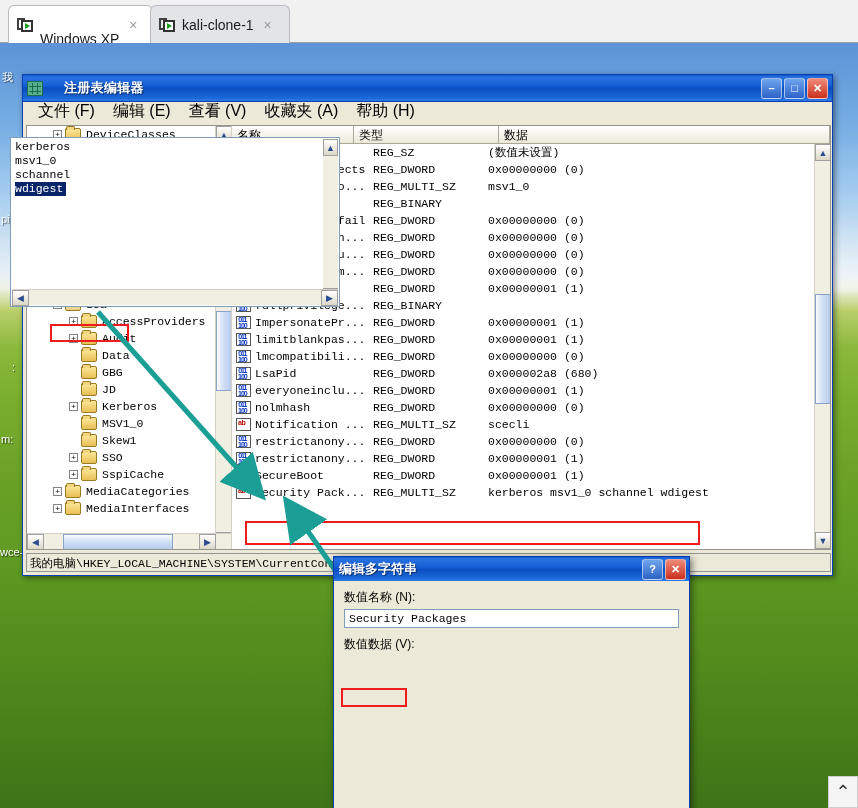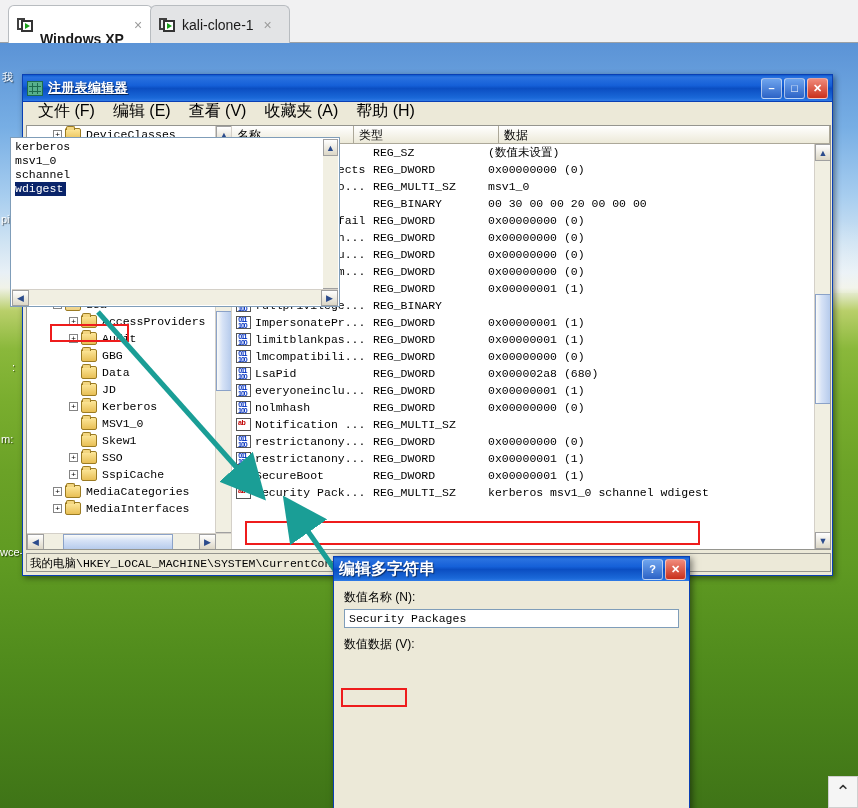--- a/index.html
+++ b/index.html
@@ -23,21 +23,21 @@
     position:absolute; top:5px; height:38px;
     background:#ffffff;
     border:1px solid #b8bcc0;
     border-bottom:none;
     border-radius:6px 6px 0 0;
     display:flex; align-items:center;
     padding:0 8px;
   }
   .vmtab.inactive { background:#e3e4e6; }
   .vmtab-title { font-size:14px; color:#1a1a1a; margin-left:6px; white-space:nowrap; }
-  .vmtab.active .vmtab-title { font-weight:bold;margin-top:28px; }
+  .vmtab.active .vmtab-title { font-weight:normal;margin-top:28px; }
   .vmtab-close { margin-left:10px; color:#9b9b9b; font-size:14px; }
   .vmicon { width:17px; height:16px; position:relative; flex:0 0 auto; }
   .vmicon .back {
     position:absolute; left:0; top:1px; width:8px; height:12px;
     border:2px solid #404040; border-right:none; background:transparent;
   }
   .vmicon .front {
     position:absolute; left:4px; top:3px; width:12px; height:12px;
     border:2px solid #333; background:#fff;
   }
@@ -75,24 +75,23 @@
     border:1px solid #0a3fb4;
     box-shadow: 2px 2px 6px rgba(0,0,0,.45);
   }
   #reg-titlebar {
     height:27px;
     background: linear-gradient(to bottom, #0c58cd 0%, #2a72e0 8%, #1560d8 40%, #0b4ec2 52%, #1a68d8 88%, #2f7ae6 100%);
     display:flex; align-items:center; padding:0 2px 0 4px;
     border-bottom:1px solid #0a3fb4;
   }
   #reg-titlebar .title {
-    color:#fff; font-weight:bold; font-size:13px; margin-left:5px;
+    color:#fff; font-weight:bold; font-size:13px; margin-left:21px;
     text-shadow:1px 1px 1px rgba(0,0,0,.5);
     letter-spacing:.3px;
-    text-decoration:underline;
   }
   .tb-btns { margin-left:auto; display:flex; gap:2px; padding-right:2px; }
   .tb-btn {
     width:21px; height:21px; border-radius:3px;
     border:1px solid rgba(255,255,255,.55);
     display:flex; align-items:center; justify-content:center;
     color:#fff; font-size:11px; font-weight:bold;
   }
   .tb-min { background: linear-gradient(to bottom,#6fa5ee,#2c63c6); }
   .tb-max { background: linear-gradient(to bottom,#6fa5ee,#2c63c6); }
@@ -237,21 +236,21 @@
     background:#ece9d8; border:1px solid #0a3fb4;
     box-shadow:2px 2px 7px rgba(0,0,0,.5);
     z-index:40;
   }
   #dlg-title {
     height:24px;
     background: linear-gradient(to bottom, #0c58cd 0%, #2a72e0 8%, #1560d8 40%, #0b4ec2 52%, #1a68d8 88%, #2f7ae6 100%);
     display:flex; align-items:center; padding-left:5px;
   }
   #dlg-title .t {
-    color:#fff; font-weight:bold; font-size:16px;
+    color:#fff; font-weight:bold; font-size:13px;
     text-shadow:1px 1px 1px rgba(0,0,0,.5);
   }
   .dlg-btns { margin-left:auto; display:flex; gap:2px; padding-right:3px; }
   .dlg-help { background:linear-gradient(to bottom,#6fa5ee,#2c63c6); }
   .dlg-close { background:linear-gradient(to bottom,#f08a7a,#c9301c); }
   .dlg-label { font-size:12px; color:#000; margin:8px 0 3px 10px; }
   .dlg-input {
     margin:0 10px; height:19px; background:#fff; border:1px solid #7f9db9;
     font-family:"Liberation Mono",monospace; font-size:11.5px;
     padding:2px 0 0 4px; color:#000;
@@ -405,26 +404,26 @@
               <span class="tlabel">AccessProviders</span>
             </div>
             <div class="tnode" style="padding-left: 42px;">
               <span class="tplus">+</span>
               <span class="tfolder"></span>
               <span class="tlabel">Audit</span>
             </div>
             <div class="tnode" style="padding-left: 42px;">
               <span class="tspacer"></span>
               <span class="tfolder"></span>
+              <span class="tlabel">Data</span>
+            </div>
+            <div class="tnode" style="padding-left: 42px;">
+              <span class="tspacer"></span>
+              <span class="tfolder"></span>
               <span class="tlabel">GBG</span>
-            </div>
-            <div class="tnode" style="padding-left: 42px;">
-              <span class="tspacer"></span>
-              <span class="tfolder"></span>
-              <span class="tlabel">Data</span>
             </div>
             <div class="tnode" style="padding-left: 42px;">
               <span class="tspacer"></span>
               <span class="tfolder"></span>
               <span class="tlabel">JD</span>
             </div>
             <div class="tnode" style="padding-left: 42px;">
               <span class="tplus">+</span>
               <span class="tfolder"></span>
               <span class="tlabel">Kerberos</span>
@@ -494,21 +493,20 @@
             <div class="lrow">
               <span class="ricon ab"></span>
               <span class="c-name">Authenticatio...</span>
               <span class="c-type">REG_MULTI_SZ</span>
               <span class="c-data">msv1_0</span>
             </div>
             <div class="lrow">
               <span class="ricon bin"></span>
               <span class="c-name">Bounds</span>
               <span class="c-type">REG_BINARY</span>
-              <span class="c-data">00 30 00 00 20 00 00 00</span>
             </div>
             <div class="lrow">
               <span class="ricon bin"></span>
               <span class="c-name">crashonauditfail</span>
               <span class="c-type">REG_DWORD</span>
               <span class="c-data">0x00000000  (0)</span>
             </div>
             <div class="lrow">
               <span class="ricon bin"></span>
               <span class="c-name">disabledomain...</span>
@@ -571,20 +569,21 @@
             <div class="lrow">
               <span class="ricon bin"></span>
               <span class="c-name">nolmhash</span>
               <span class="c-type">REG_DWORD</span>
               <span class="c-data">0x00000000  (0)</span>
             </div>
             <div class="lrow">
               <span class="ricon ab"></span>
               <span class="c-name">Notification ...</span>
               <span class="c-type">REG_MULTI_SZ</span>
+              <span class="c-data">scecli</span>
             </div>
             <div class="lrow">
               <span class="ricon bin"></span>
               <span class="c-name">restrictanony...</span>
               <span class="c-type">REG_DWORD</span>
               <span class="c-data">0x00000000  (0)</span>
             </div>
             <div class="lrow">
               <span class="ricon bin"></span>
               <span class="c-name">restrictanony...</span>

